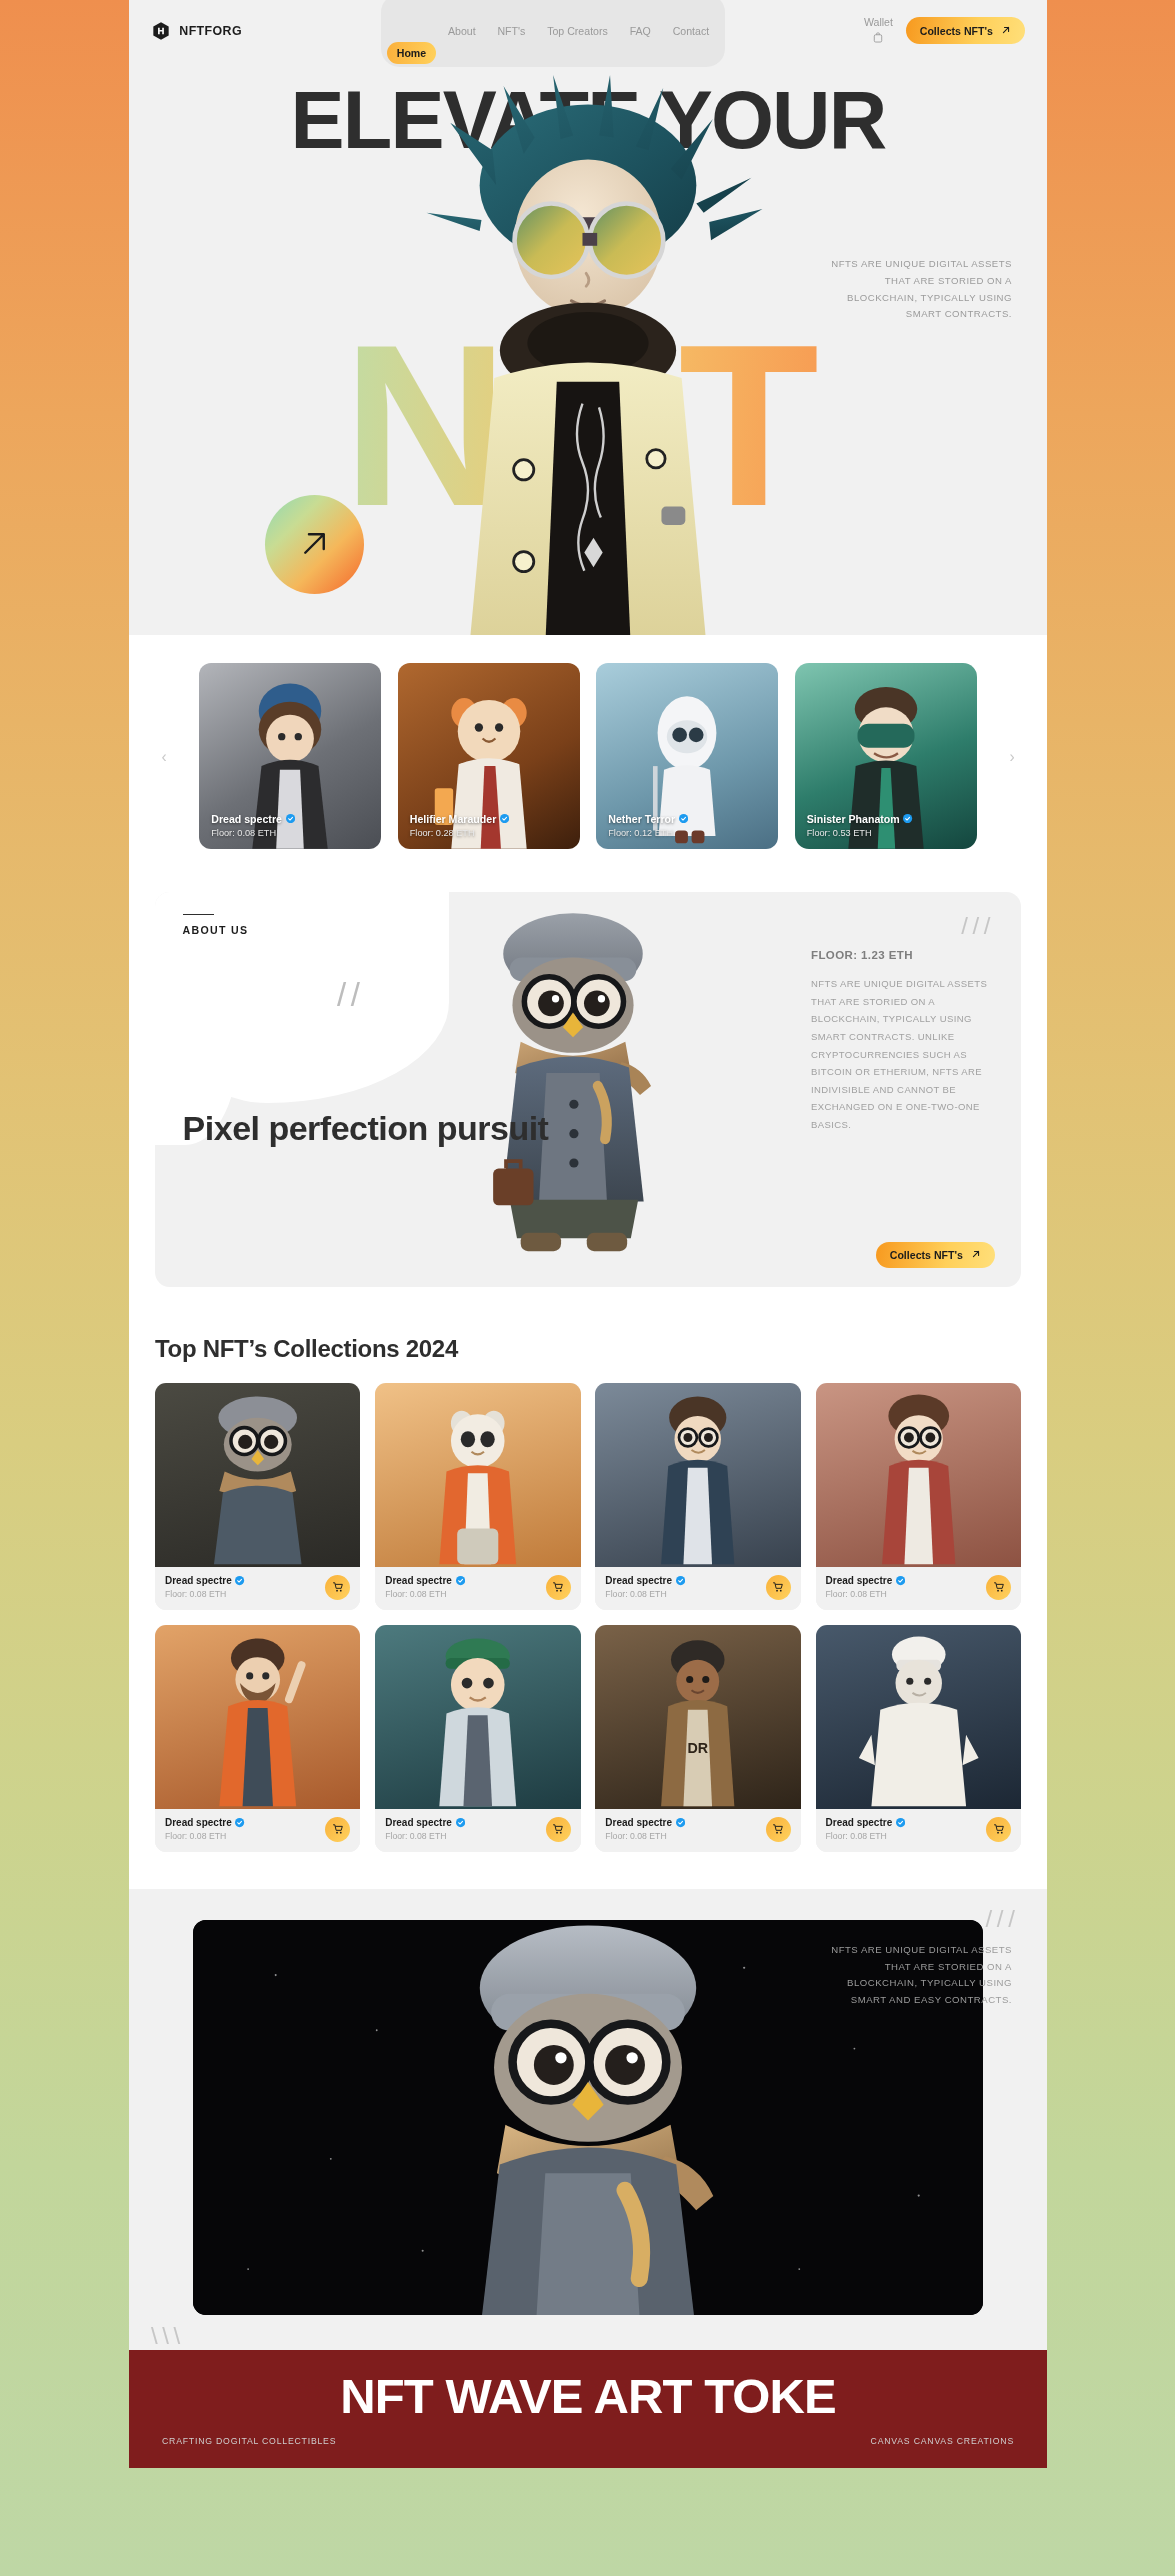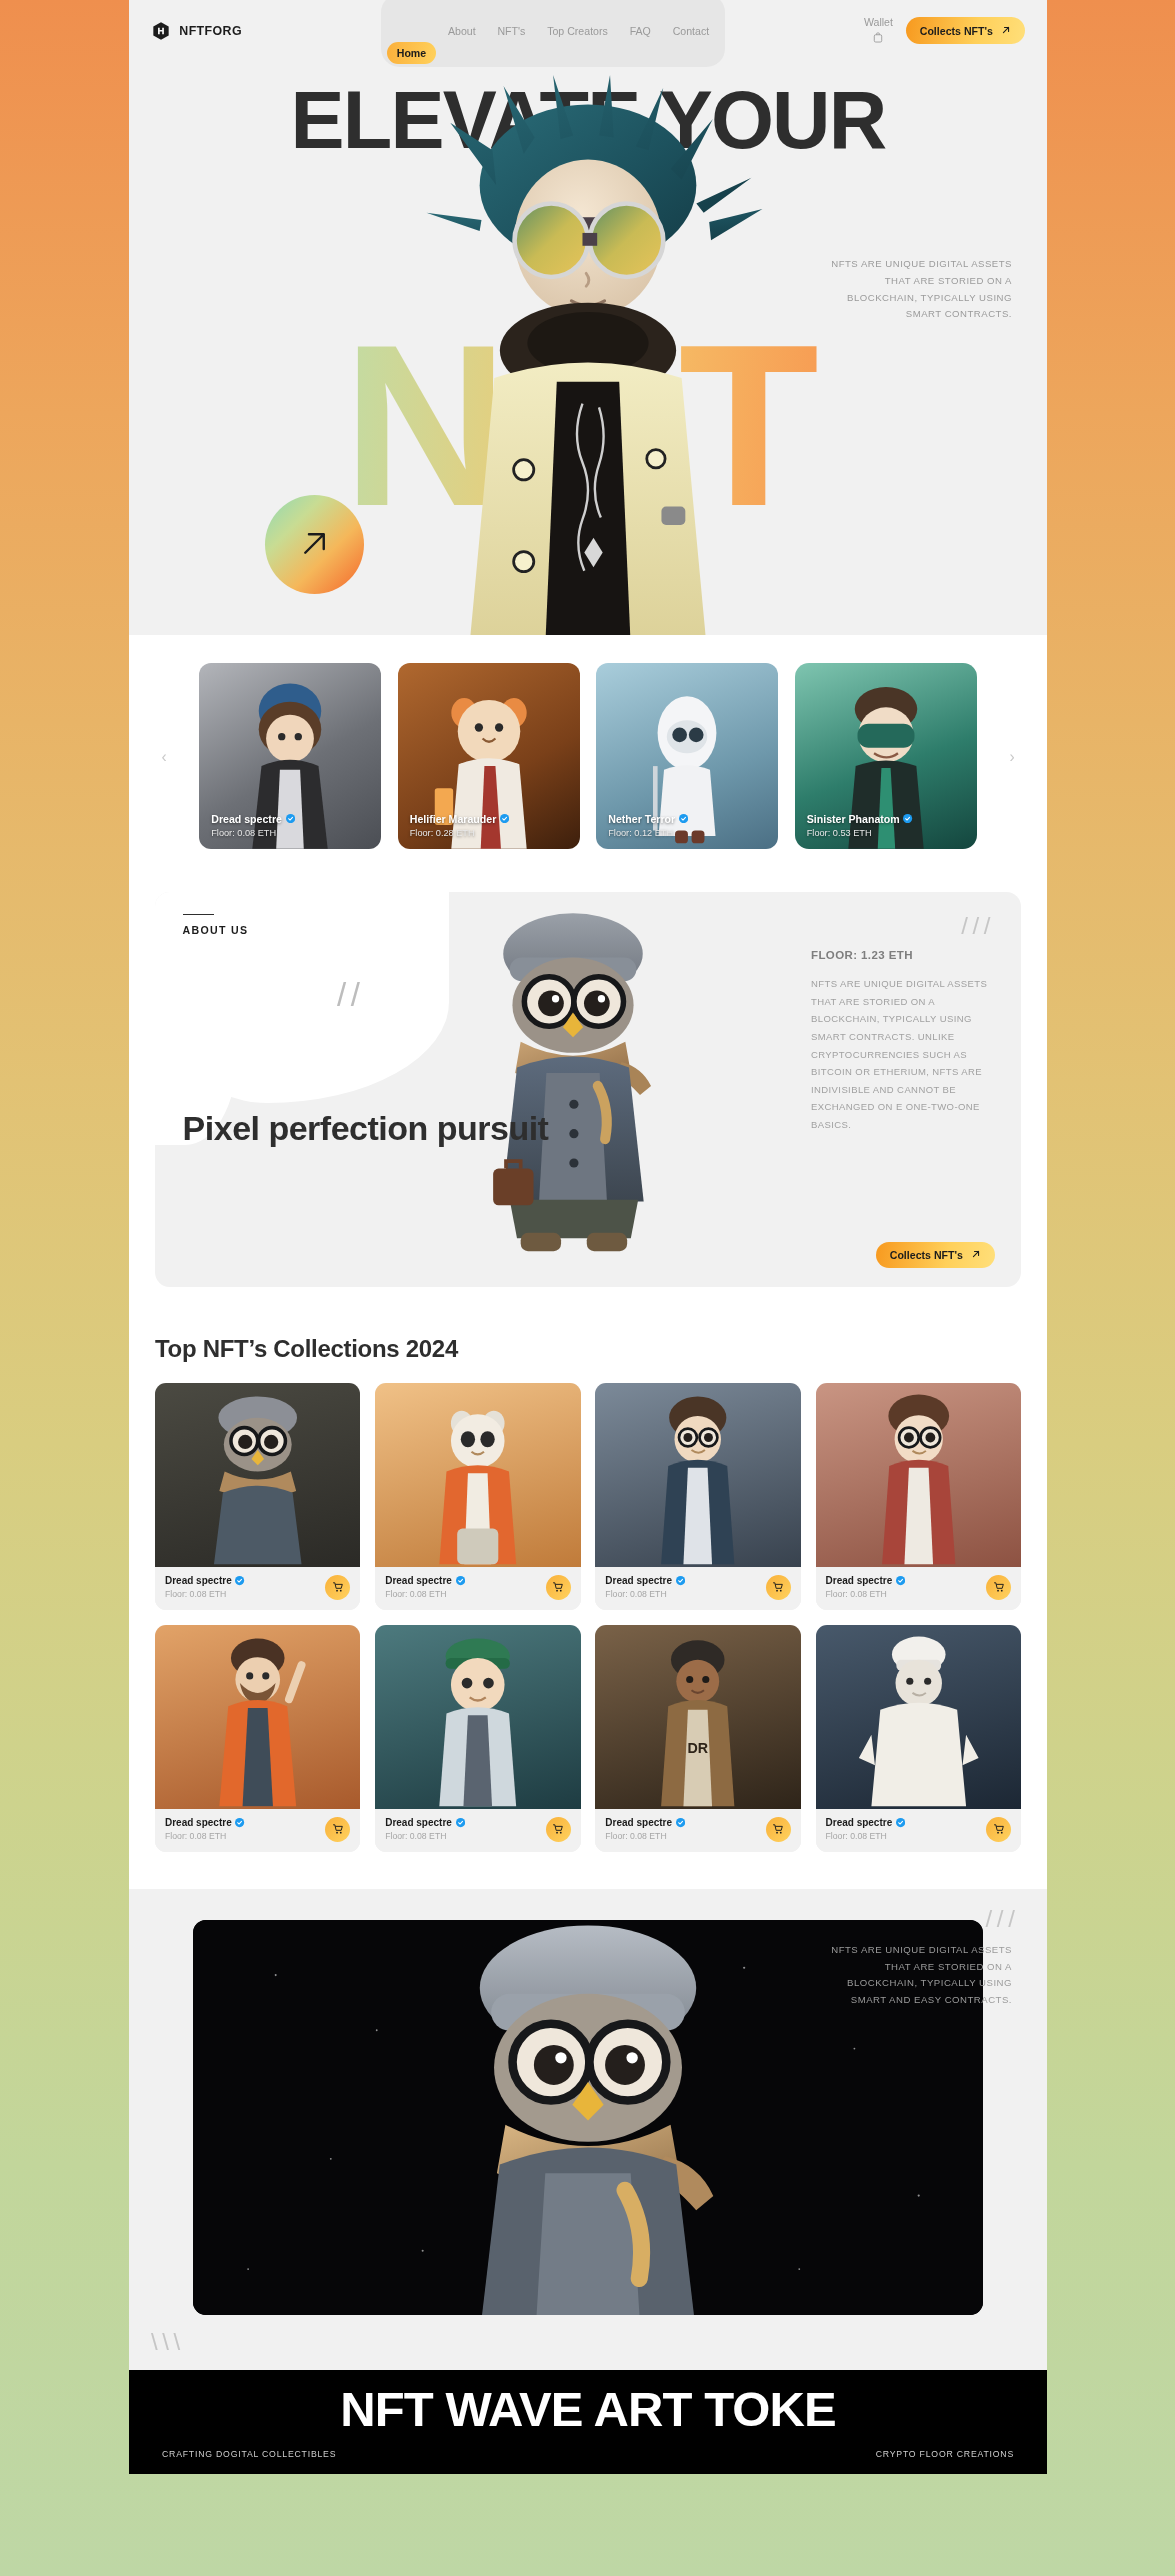--- a/index.html
+++ b/index.html
@@ -228,21 +228,21 @@
   }
   .sm-c { right: 27.6px; top: 16.5px; font-size: 24px; font-weight: 300; color: #c6c6c6; position: absolute; letter-spacing: 4.6px; color:#c6c6c6; }
   .sm-d { left: 22px; bottom: 118px; font-size: 24px; font-weight: 300; color: #c6c6c6; position: absolute; letter-spacing: 4.6px; z-index: 9; }
   .show-img {
     margin: 0 auto; width: 790px; height: 395px;
     background: #050507; border-radius: 13px; position: relative; overflow: hidden;
   }
 
   
   .footer {
-    background: #000000; height: 104px; margin-top: 55px;
+    background: #7f1d1d; height: 118px; margin-top: 35px;
     position: relative; z-index: 12; padding: 0 33px;
     display: flex; flex-direction: column; justify-content: center;
   }
   .footer-h {
     color: #fff; font-size: 49px; font-weight: bold;
     letter-spacing: -0.9px; text-align: center; line-height: 1;
   }
   .footer-sub {
     display: flex; justify-content: space-between; margin-top: 14.7px;
     font-size: 8.7px; letter-spacing: 0.8px; color: #cfcfcf;
@@ -891,20 +891,20 @@
             <path d="M-30 152h60l8 130h-76z" fill="#737c87"></path>
             <path d="M26 164q16 28 10 62" stroke="#d8ae63" stroke-width="12" fill="none" stroke-linecap="round"></path>
           </g>
         </svg>
       </div>
 
       <div class="footer">
         <div class="footer-h">NFT WAVE ART TOKE</div>
         <div class="footer-sub">
           <span>CRAFTING DOGITAL COLLECTIBLES</span>
-          <span>CRYPTO FLOOR CREATIONS</span>
+          <span>CANVAS CANVAS CREATIONS</span>
         </div>
       </div>
     </div>
 
   </div>
 </div>
 
 
 </body></html>

